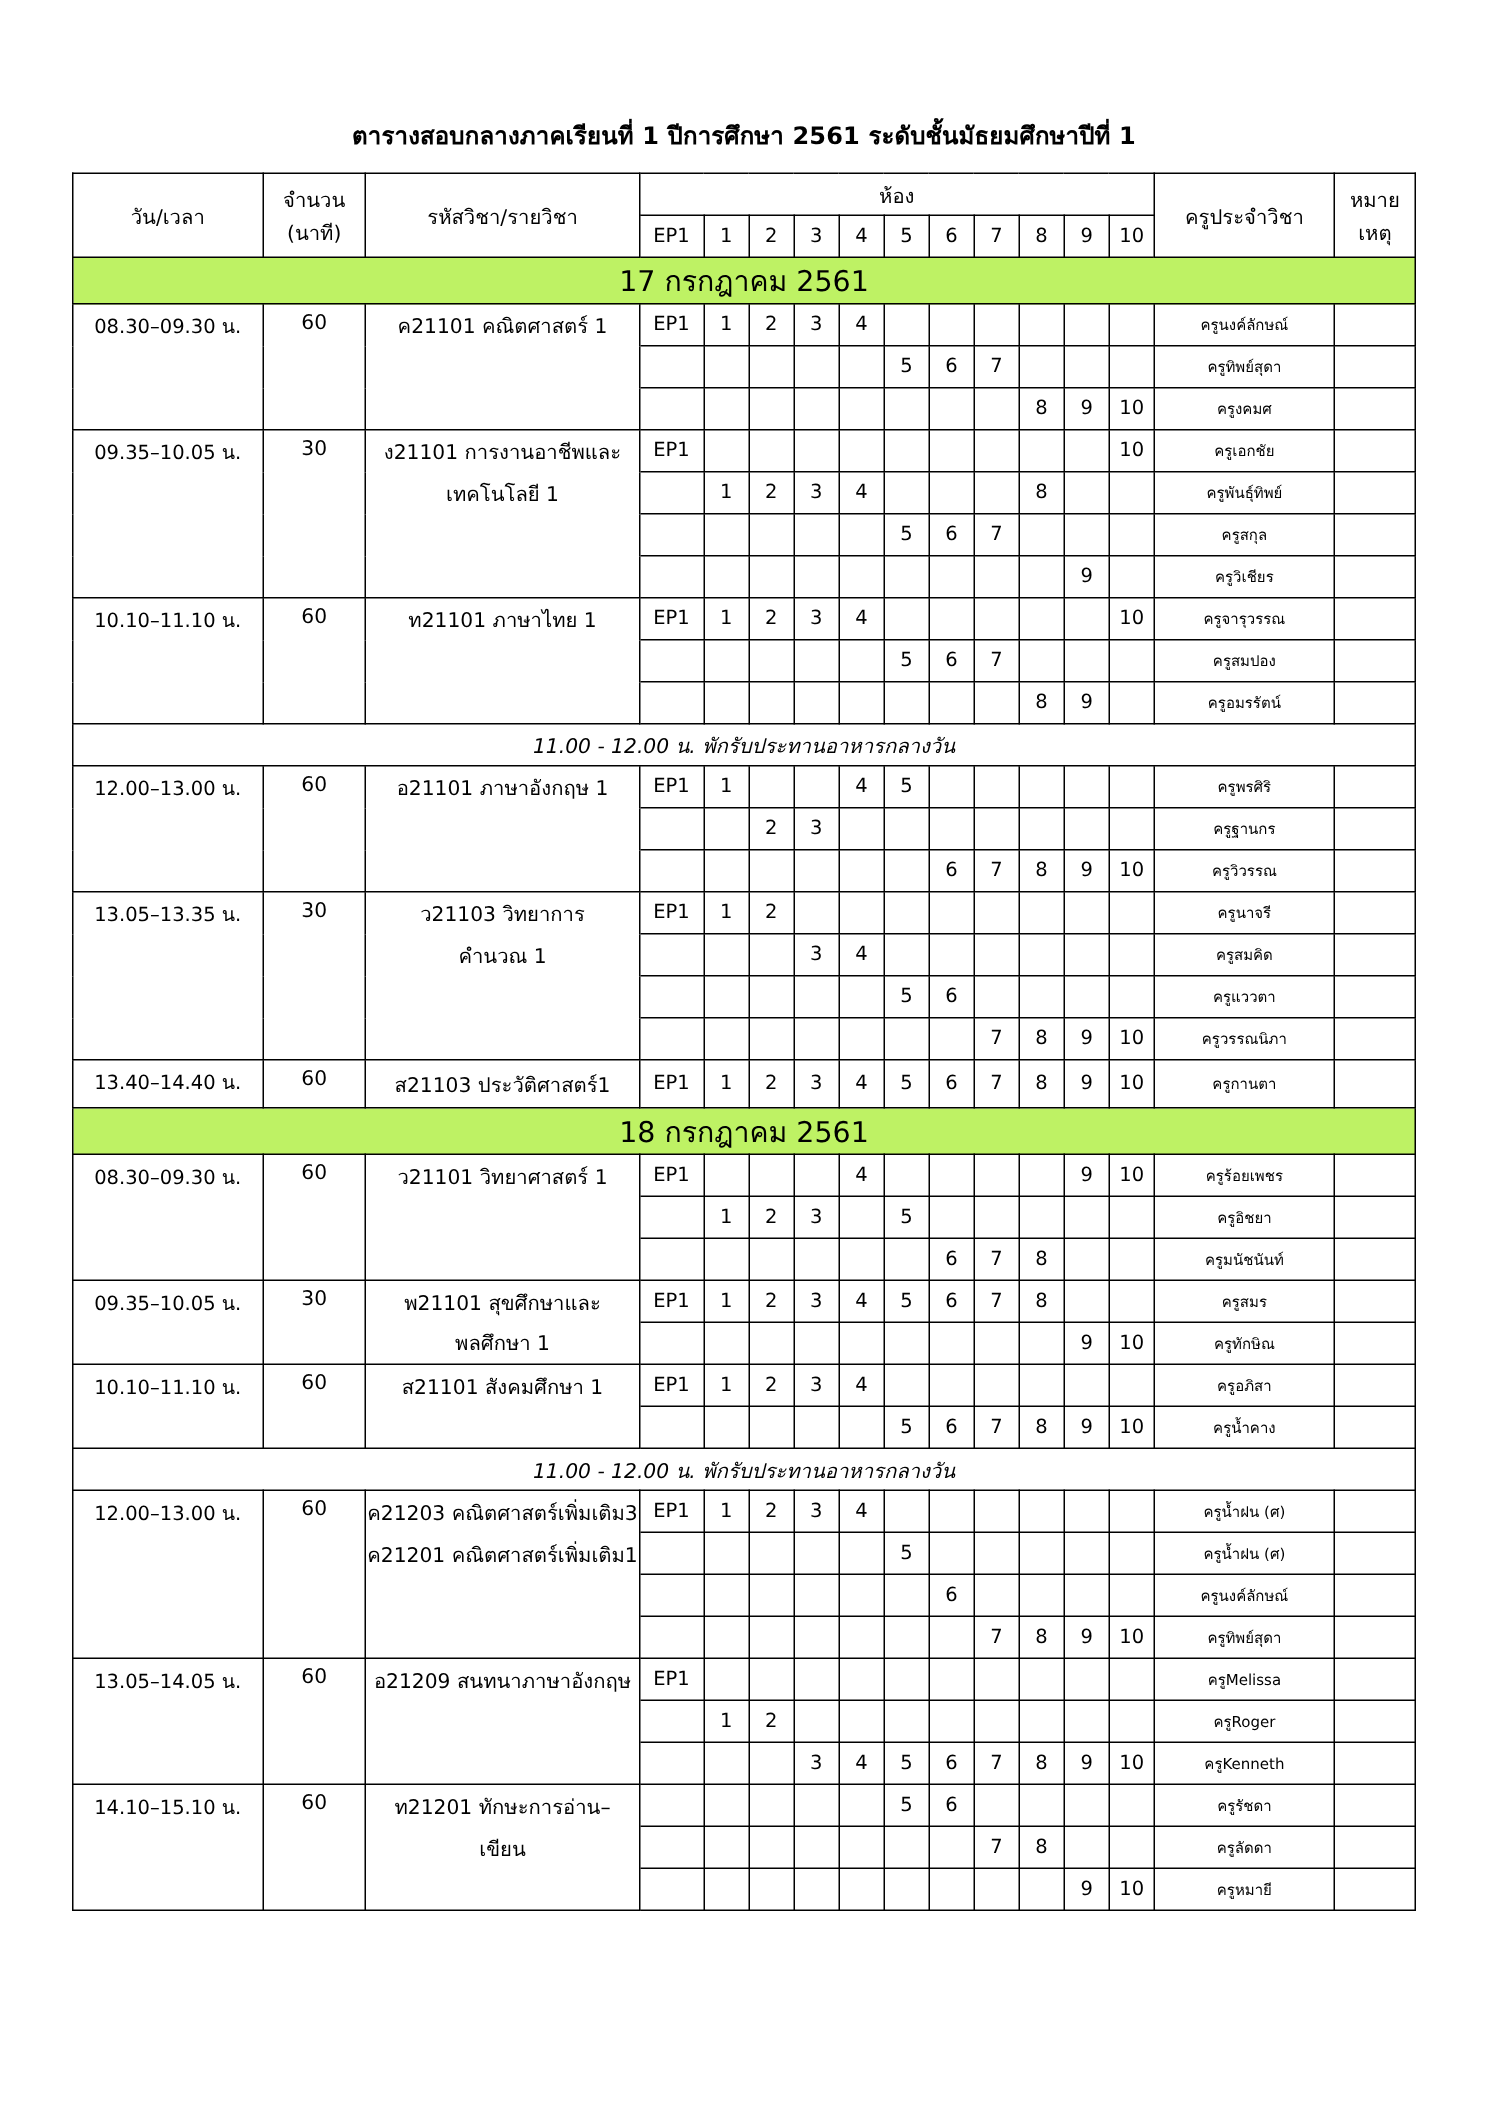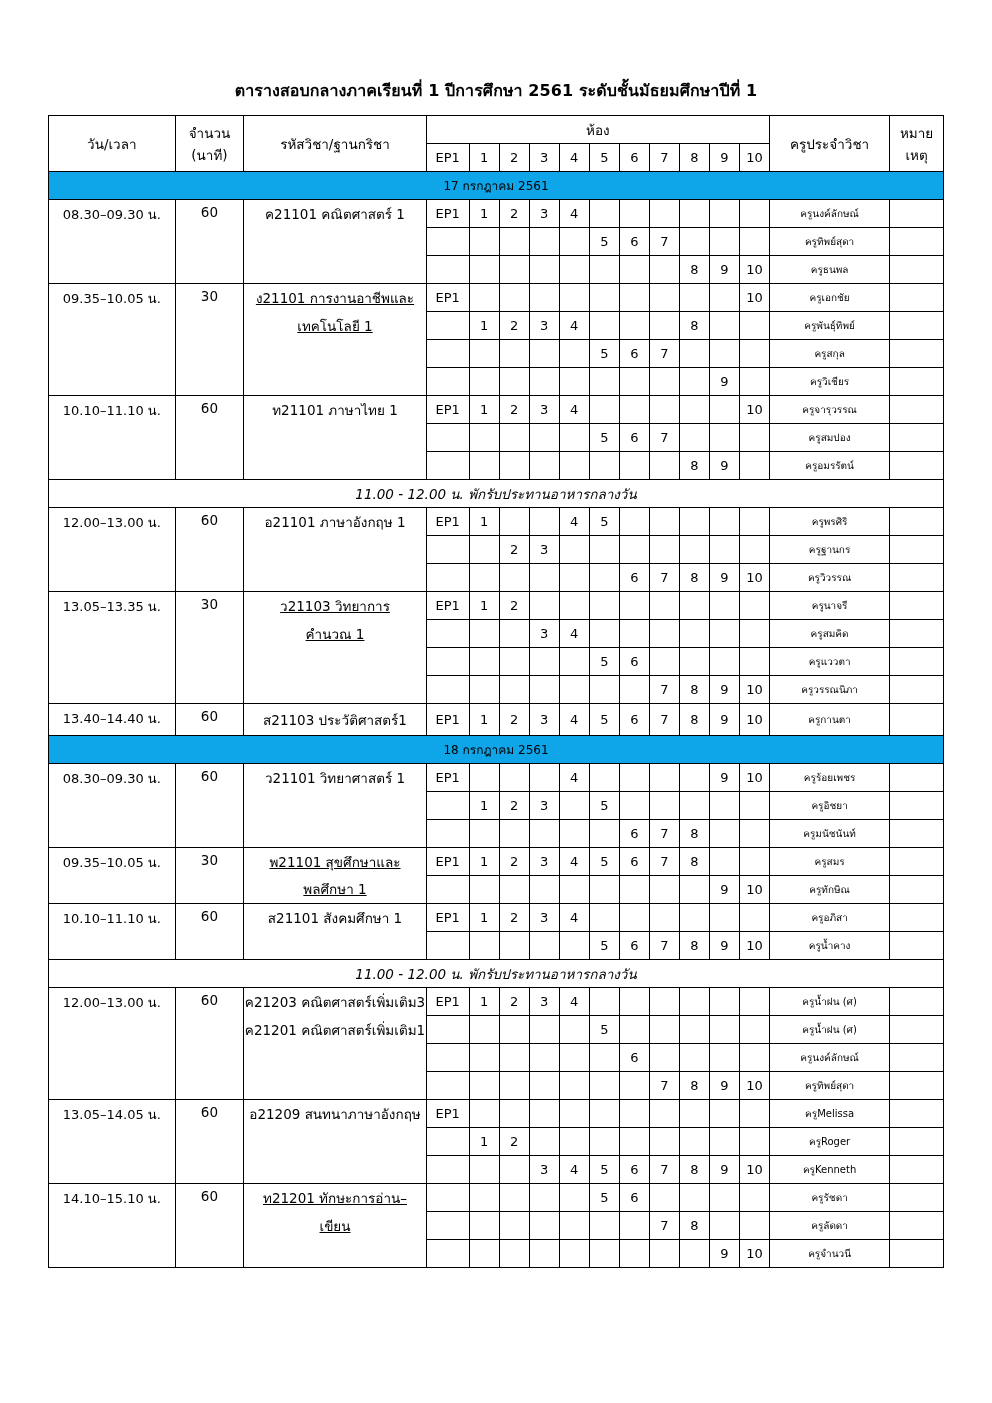--- a/index.html
+++ b/index.html
@@ -41,39 +41,39 @@
     text-align: center;
     font-weight: normal;
   }
   .noborder-top { border-top: none !important; margin-top: 13px; }
   .noborder-bottom { border-bottom: none !important; }
   .hdr {
     font-size: 13.5px;
   }
   .daybar {
     text-align: left;
-    background: #0ea5e9;
+    background: #bef264;
     font-weight: bold;
     padding-left: 8px;
-    font-size: 12px;
+    font-size: 19px;
     height: 26px;
   }
   .lunch {
     text-align: center;
     font-style: italic;
     font-size: 13.5px;
     height: 30px;
   }
   .cell-time { font-size: 13px; }
   .cell-subject {
     text-align: left;
     padding-left: 8px;
     font-size: 13.5px;
   }
-  .cell-subject.center { text-align: center; padding-left: 0; text-decoration: underline; }
+  .cell-subject.center { text-align: center; padding-left: 0; }
   .cell-teacher {
     text-align: left;
     padding-left: 6px;
     font-size: 10px;
   }
   .room { font-size: 13px; }
   
   col.c-time { width: 118px; }
   col.c-min  { width: 64px; }
   col.c-subj { width: 170px; }
@@ -107,21 +107,21 @@
       <col class="c-teach">
         <col class="c-note">
     </colgroup>
     <thead>
       <tr>
         <th class="hdr" rowspan="2">วัน/เวลา</th>
         <th class="hdr two-line" rowspan="2">
           <div>จำนวน</div>
           <div>(นาที)</div>
         </th>
-        <th class="hdr" rowspan="2">รหัสวิชา/ฐานกริชา</th>
+        <th class="hdr" rowspan="2">รหัสวิชา/รายวิชา</th>
         <th class="hdr" colspan="11">ห้อง</th>
         <th class="hdr" rowspan="2">ครูประจำวิชา</th>
         <th class="hdr two-line" rowspan="2">
           <div>หมาย</div>
           <div>เหตุ</div>
         </th>
       </tr>
       <tr>
         <th class="hdr room">EP1</th>
         <th class="hdr room">1</th>
@@ -180,21 +180,21 @@
           <td class="room"></td>
           <td class="room"></td>
           <td class="room"></td>
           <td class="room"></td>
           <td class="room"></td>
           <td class="room"></td>
           <td class="room"></td>
           <td class="room">8</td>
           <td class="room">9</td>
           <td class="room">10</td>
-          <td class="cell-teacher">ครูธนพล</td>
+          <td class="cell-teacher">ครูงคมศ</td>
           <td></td>
         </tr>
         <tr>
           <td class="cell-time" rowspan="4" style="vertical-align: top; padding-top: 4px;">09.35–10.05 น.</td>
           <td class="cell-min" rowspan="4" style="vertical-align: top; padding-top: 4px;">30</td>
           <td class="cell-subject center noborder-bottom">ง21101 การงานอาชีพและ</td>
           <td class="room">EP1</td>
           <td class="room"></td>
           <td class="room"></td>
           <td class="room"></td>
@@ -723,18 +723,18 @@
           <td class="room"></td>
           <td class="room"></td>
           <td class="room"></td>
           <td class="room"></td>
           <td class="room"></td>
           <td class="room"></td>
           <td class="room"></td>
           <td class="room"></td>
           <td class="room">9</td>
           <td class="room">10</td>
-          <td class="cell-teacher">ครูจำนวนี</td>
+          <td class="cell-teacher">ครูหมายี</td>
           <td></td>
         </tr>
       </tbody>
   </table>
 </div>
 
 </body></html>

